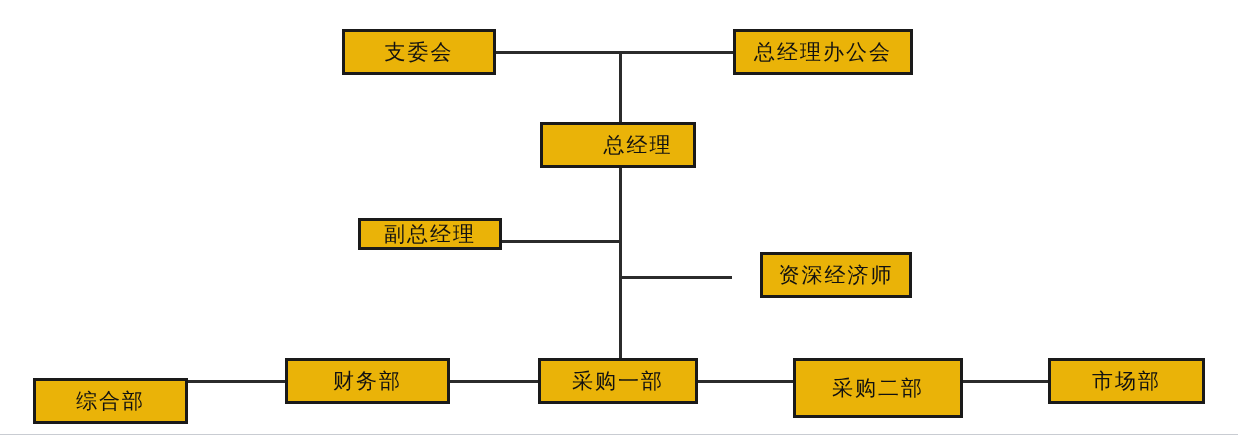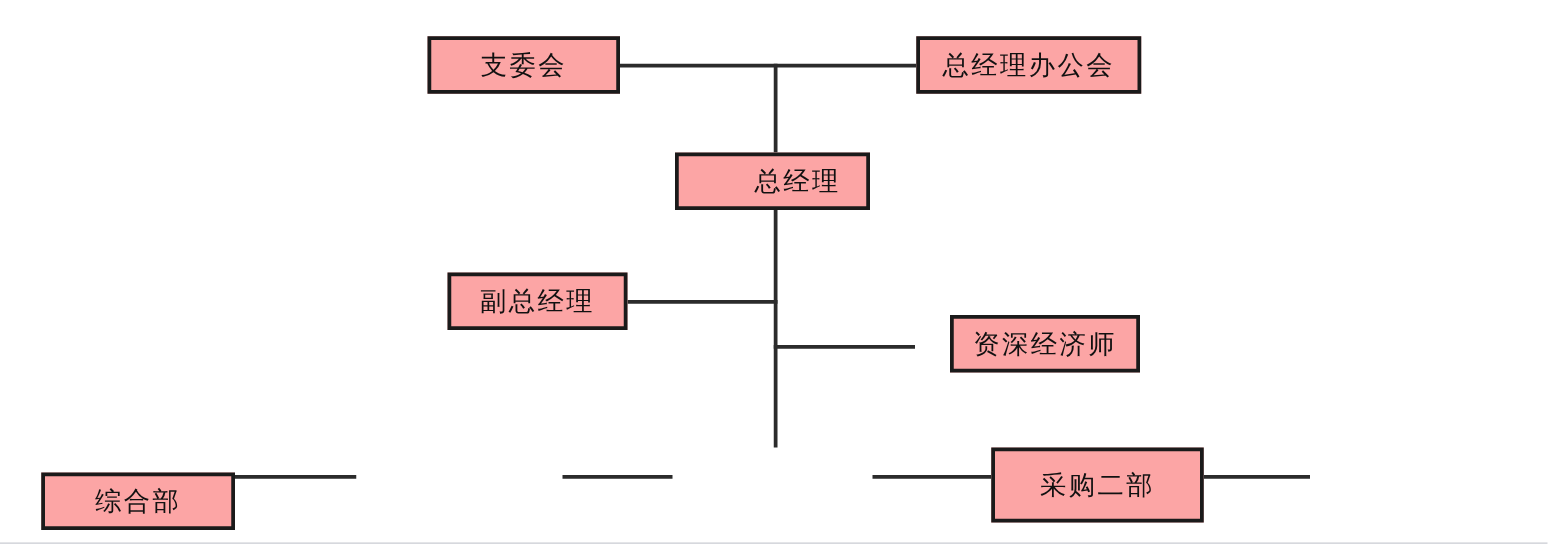--- a/index.html
+++ b/index.html
@@ -17,21 +17,21 @@
   #org-chart {
     position: absolute;
     left: 0;
     top: 0;
     width: 1238px;
     height: 440px;
   }
   .node {
     position: absolute;
     box-sizing: border-box;
-    background: #fca5a5;
+    background: #eab308;
     border: 3px solid #1a1a1a;
     display: flex;
     align-items: center;
     justify-content: center;
     color: #111111;
     font-size: 21px;
     letter-spacing: 2px;
     white-space: nowrap;
     z-index: 3;
   }
@@ -79,34 +79,43 @@
   </div>
 
   <div class="node" style="left:733px; top:29px; width:180px; height:46px;">
     <span>总经理办公会</span>
   </div>
 
   <div class="node" style="left:540px; top:122px; width:156px; height:46px;padding-left:40px;">
     <span>总经理</span>
   </div>
 
-  <div class="node" style="left:358px; top:218px; width:144px; height:46px;">
+  <div class="node" style="left:358px; top:218px; width:144px; height:32px;">
     <span>副总经理</span>
   </div>
 
   <div class="node" style="left:760px; top:252px; width:152px; height:46px;">
     <span>资深经济师</span>
   </div>
 
   <div class="node" style="left:33px; top:358px; width:155px; height:46px;margin-top:20px;">
     <span>综合部</span>
   </div>
 
+  <div class="node" style="left:285px; top:358px; width:165px; height:46px;">
+    <span>财务部</span>
+  </div>
 
+  <div class="node" style="left:538px; top:358px; width:160px; height:46px;">
+    <span>采购一部</span>
+  </div>
 
   <div class="node" style="left:793px; top:358px; width:170px; height:60px;">
     <span>采购二部</span>
   </div>
 
+  <div class="node" style="left:1048px; top:358px; width:157px; height:46px;">
+    <span>市场部</span>
+  </div>
 
   <div class="page-divider" style="top:434px;"></div>
 
 </div>
 
 </body></html>

